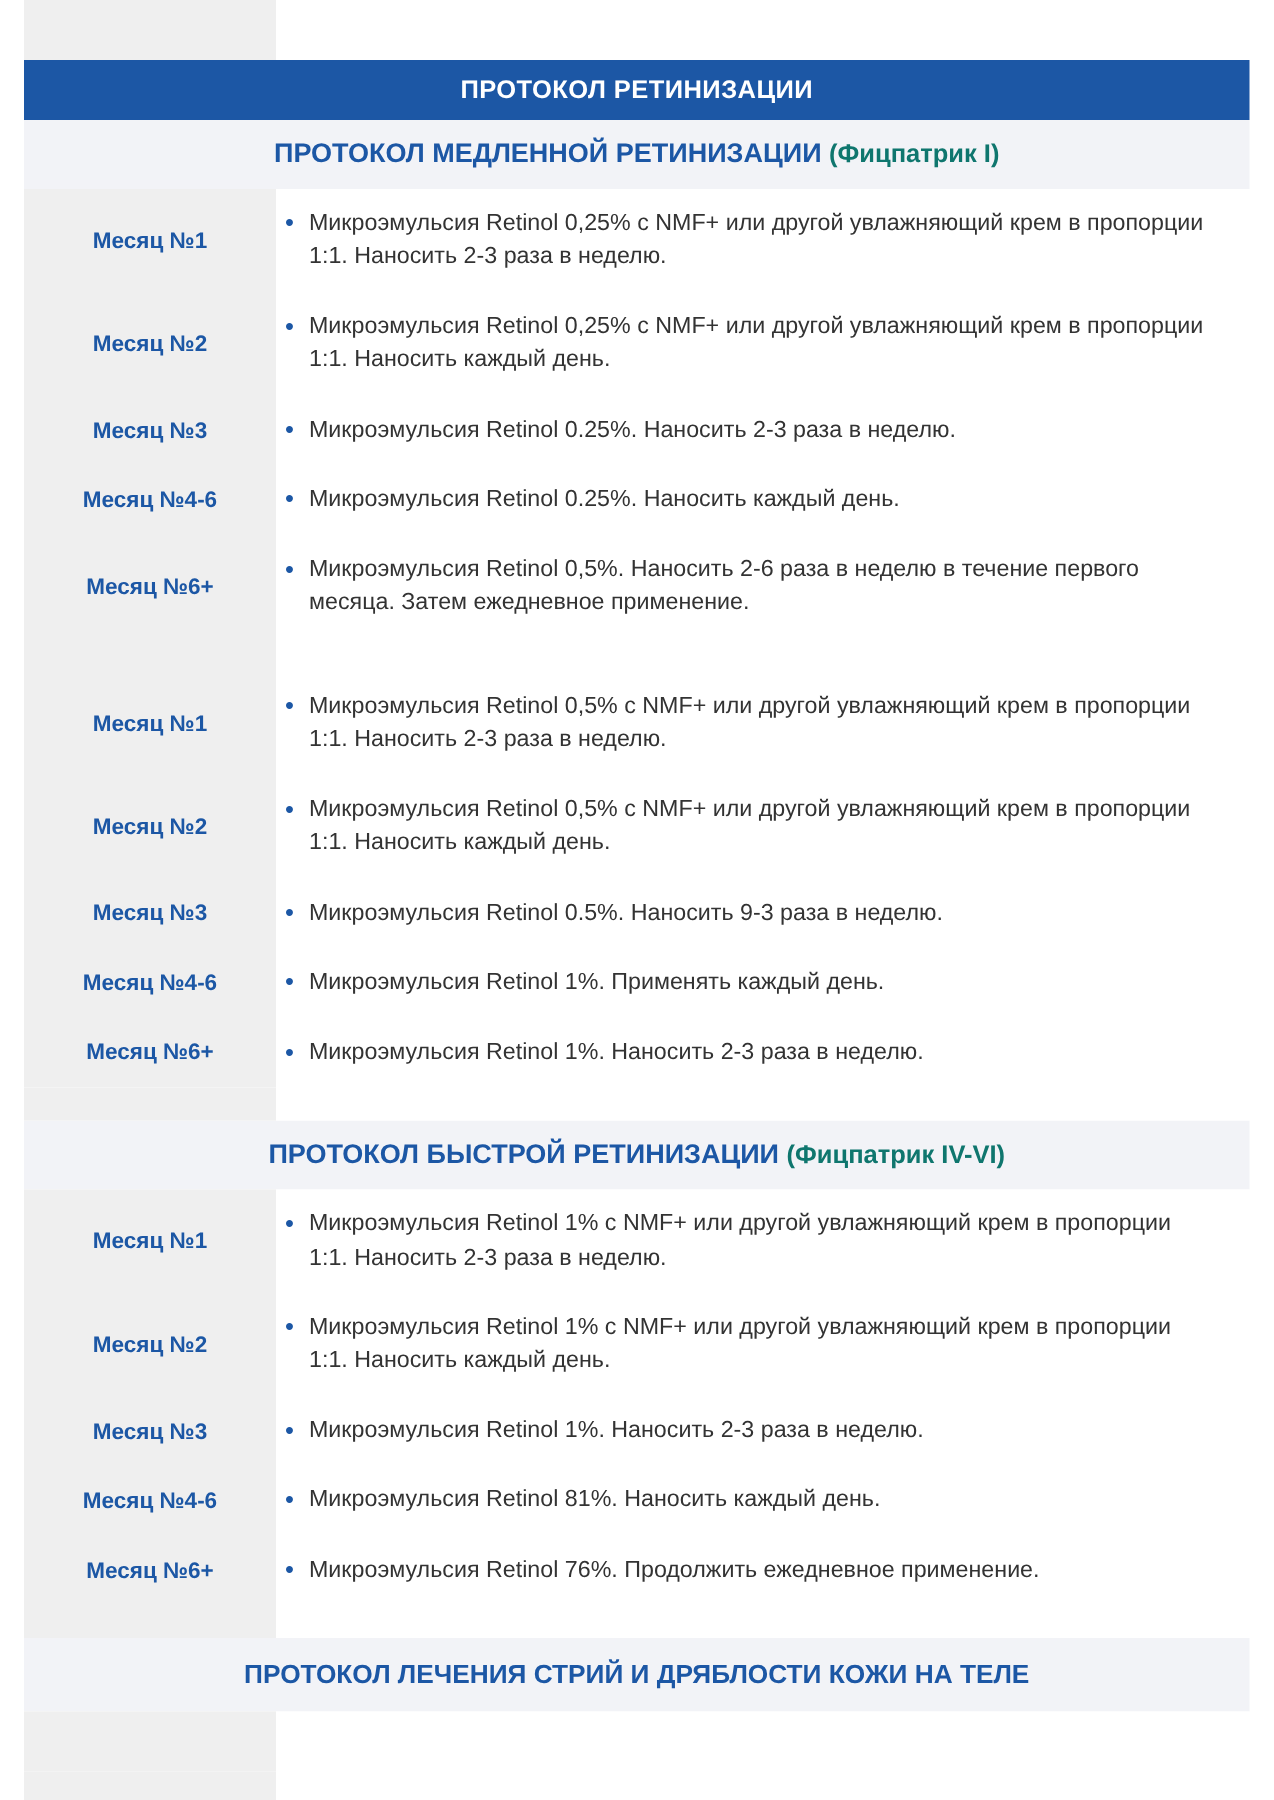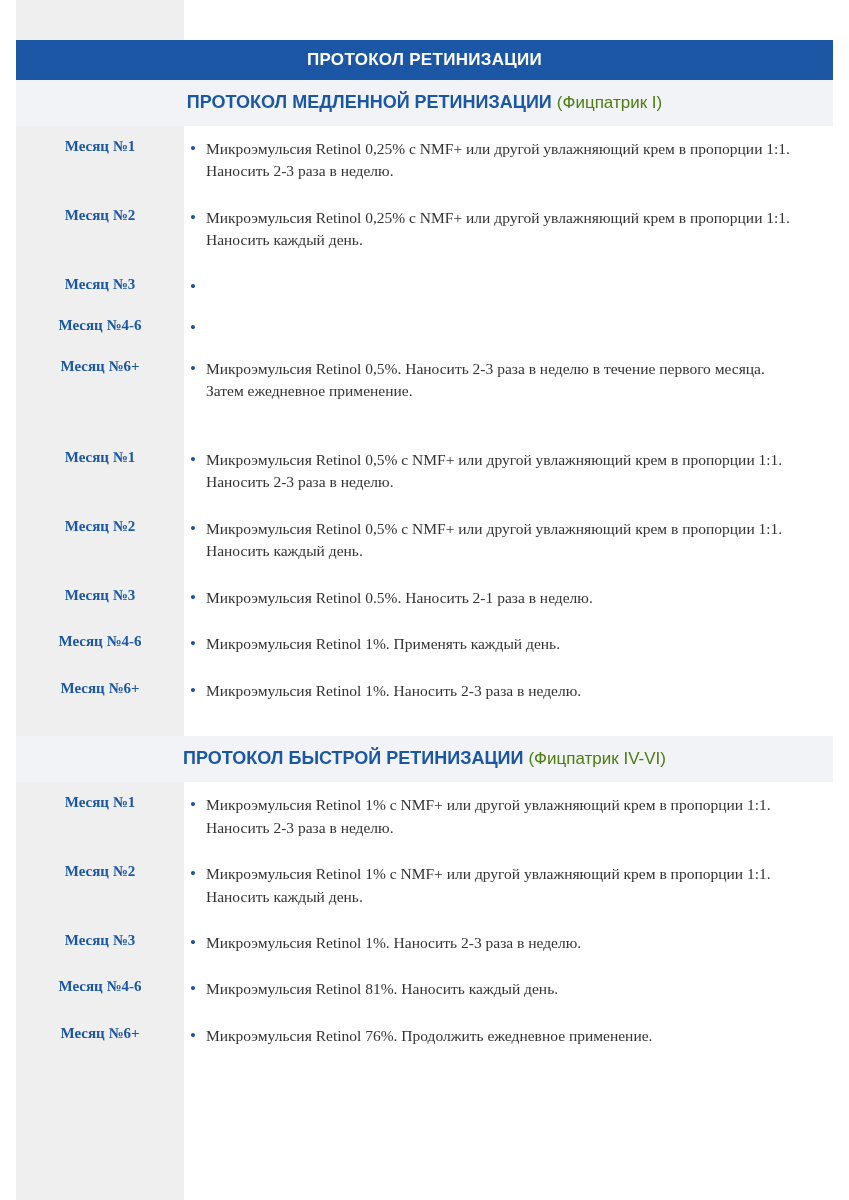--- a/index.html
+++ b/index.html
@@ -57,22 +57,22 @@
 
   .section-header {
     background: #f2f3f7;
     text-align: center;
     padding: 12px 0 13px 0;
     font-size: 18px;
     font-weight: bold;
     color: #1c57a5;
   }
   .section-header .subtle {
-    color: #4d7c0f;
-    font-weight: normal;
+    color: #0f766e;
+    font-weight: bold;
     font-size: 17px;
   }
   .section-header.wide {
     font-size: 17.5px;
     padding: 14px 0 14px 0;
   }
 
   .rows {
     background: #ffffff;
     position: relative;
@@ -81,23 +81,22 @@
     content: "";
     position: absolute;
     left: 0;
     top: 0;
     width: 168px;
     height: 100%;
     background: #efefef;
   }
   .row {
     display: flex;
-    align-items: flex-start;
-    position: relative;
-    font-family: Liberation Serif, serif;
+    align-items: center;
+    position: relative;
   }
   .row .month {
     width: 168px;
     flex: 0 0 168px;
     box-sizing: border-box;
     padding: 12px 0 12px 0;
     text-align: center;
     color: #1c57a5;
     font-weight: bold;
     font-size: 15px;
@@ -170,46 +169,46 @@
       <div class="row">
         <div class="month">Месяц №1</div>
         <div class="desc"><span class="bullet">•</span><span>Микроэмульсия Retinol 0,25% с NMF+ или другой увлажняющий крем в пропорции 1:1. Наносить 2-3 раза в неделю.</span></div>
       </div>
       <div class="row">
         <div class="month">Месяц №2</div>
         <div class="desc"><span class="bullet">•</span><span>Микроэмульсия Retinol 0,25% с NMF+ или другой увлажняющий крем в пропорции 1:1. Наносить каждый день.</span></div>
       </div>
       <div class="row">
         <div class="month">Месяц №3</div>
-        <div class="desc"><span class="bullet">•</span></div>
+        <div class="desc"><span class="bullet">•</span><span>Микроэмульсия Retinol 0.25%. Наносить 2-3 раза в неделю.</span></div>
       </div>
       <div class="row">
         <div class="month">Месяц №4-6</div>
-        <div class="desc"><span class="bullet">•</span></div>
+        <div class="desc"><span class="bullet">•</span><span>Микроэмульсия Retinol 0.25%. Наносить каждый день.</span></div>
       </div>
       <div class="row">
         <div class="month">Месяц №6+</div>
-        <div class="desc"><span class="bullet">•</span><span>Микроэмульсия Retinol 0,5%. Наносить 2-3 раза в неделю в течение первого месяца. Затем ежедневное применение.</span></div>
+        <div class="desc"><span class="bullet">•</span><span>Микроэмульсия Retinol 0,5%. Наносить 2-6 раза в неделю в течение первого месяца. Затем ежедневное применение.</span></div>
       </div>
     </div>
 
     <div class="spacer"></div>
 
     <div class="rows">
       <div class="row">
         <div class="month">Месяц №1</div>
         <div class="desc"><span class="bullet">•</span><span>Микроэмульсия Retinol 0,5% с NMF+ или другой увлажняющий крем в пропорции 1:1. Наносить 2-3 раза в неделю.</span></div>
       </div>
       <div class="row">
         <div class="month">Месяц №2</div>
         <div class="desc"><span class="bullet">•</span><span>Микроэмульсия Retinol 0,5% с NMF+ или другой увлажняющий крем в пропорции 1:1. Наносить каждый день.</span></div>
       </div>
       <div class="row">
         <div class="month">Месяц №3</div>
-        <div class="desc"><span class="bullet">•</span><span>Микроэмульсия Retinol 0.5%. Наносить 2-1 раза в неделю.</span></div>
+        <div class="desc"><span class="bullet">•</span><span>Микроэмульсия Retinol 0.5%. Наносить 9-3 раза в неделю.</span></div>
       </div>
       <div class="row">
         <div class="month">Месяц №4-6</div>
         <div class="desc"><span class="bullet">•</span><span>Микроэмульсия Retinol 1%. Применять каждый день.</span></div>
       </div>
       <div class="row">
         <div class="month">Месяц №6+</div>
         <div class="desc"><span class="bullet">•</span><span>Микроэмульсия Retinol 1%. Наносить 2-3 раза в неделю.</span></div>
       </div>
     </div>
@@ -238,19 +237,22 @@
         <div class="desc"><span class="bullet">•</span><span>Микроэмульсия Retinol 81%. Наносить каждый день.</span></div>
       </div>
       <div class="row">
         <div class="month">Месяц №6+</div>
         <div class="desc"><span class="bullet">•</span><span>Микроэмульсия Retinol 76%. Продолжить ежедневное применение.</span></div>
       </div>
     </div>
 
     <div class="spacer"></div>
 
+    <div class="section-header wide">
+      <span>ПРОТОКОЛ ЛЕЧЕНИЯ СТРИЙ И ДРЯБЛОСТИ КОЖИ НА ТЕЛЕ</span>
+    </div>
     <div class="body-section">
       
       
     </div>
 
   </div>
 </div>
 
 </body></html>

